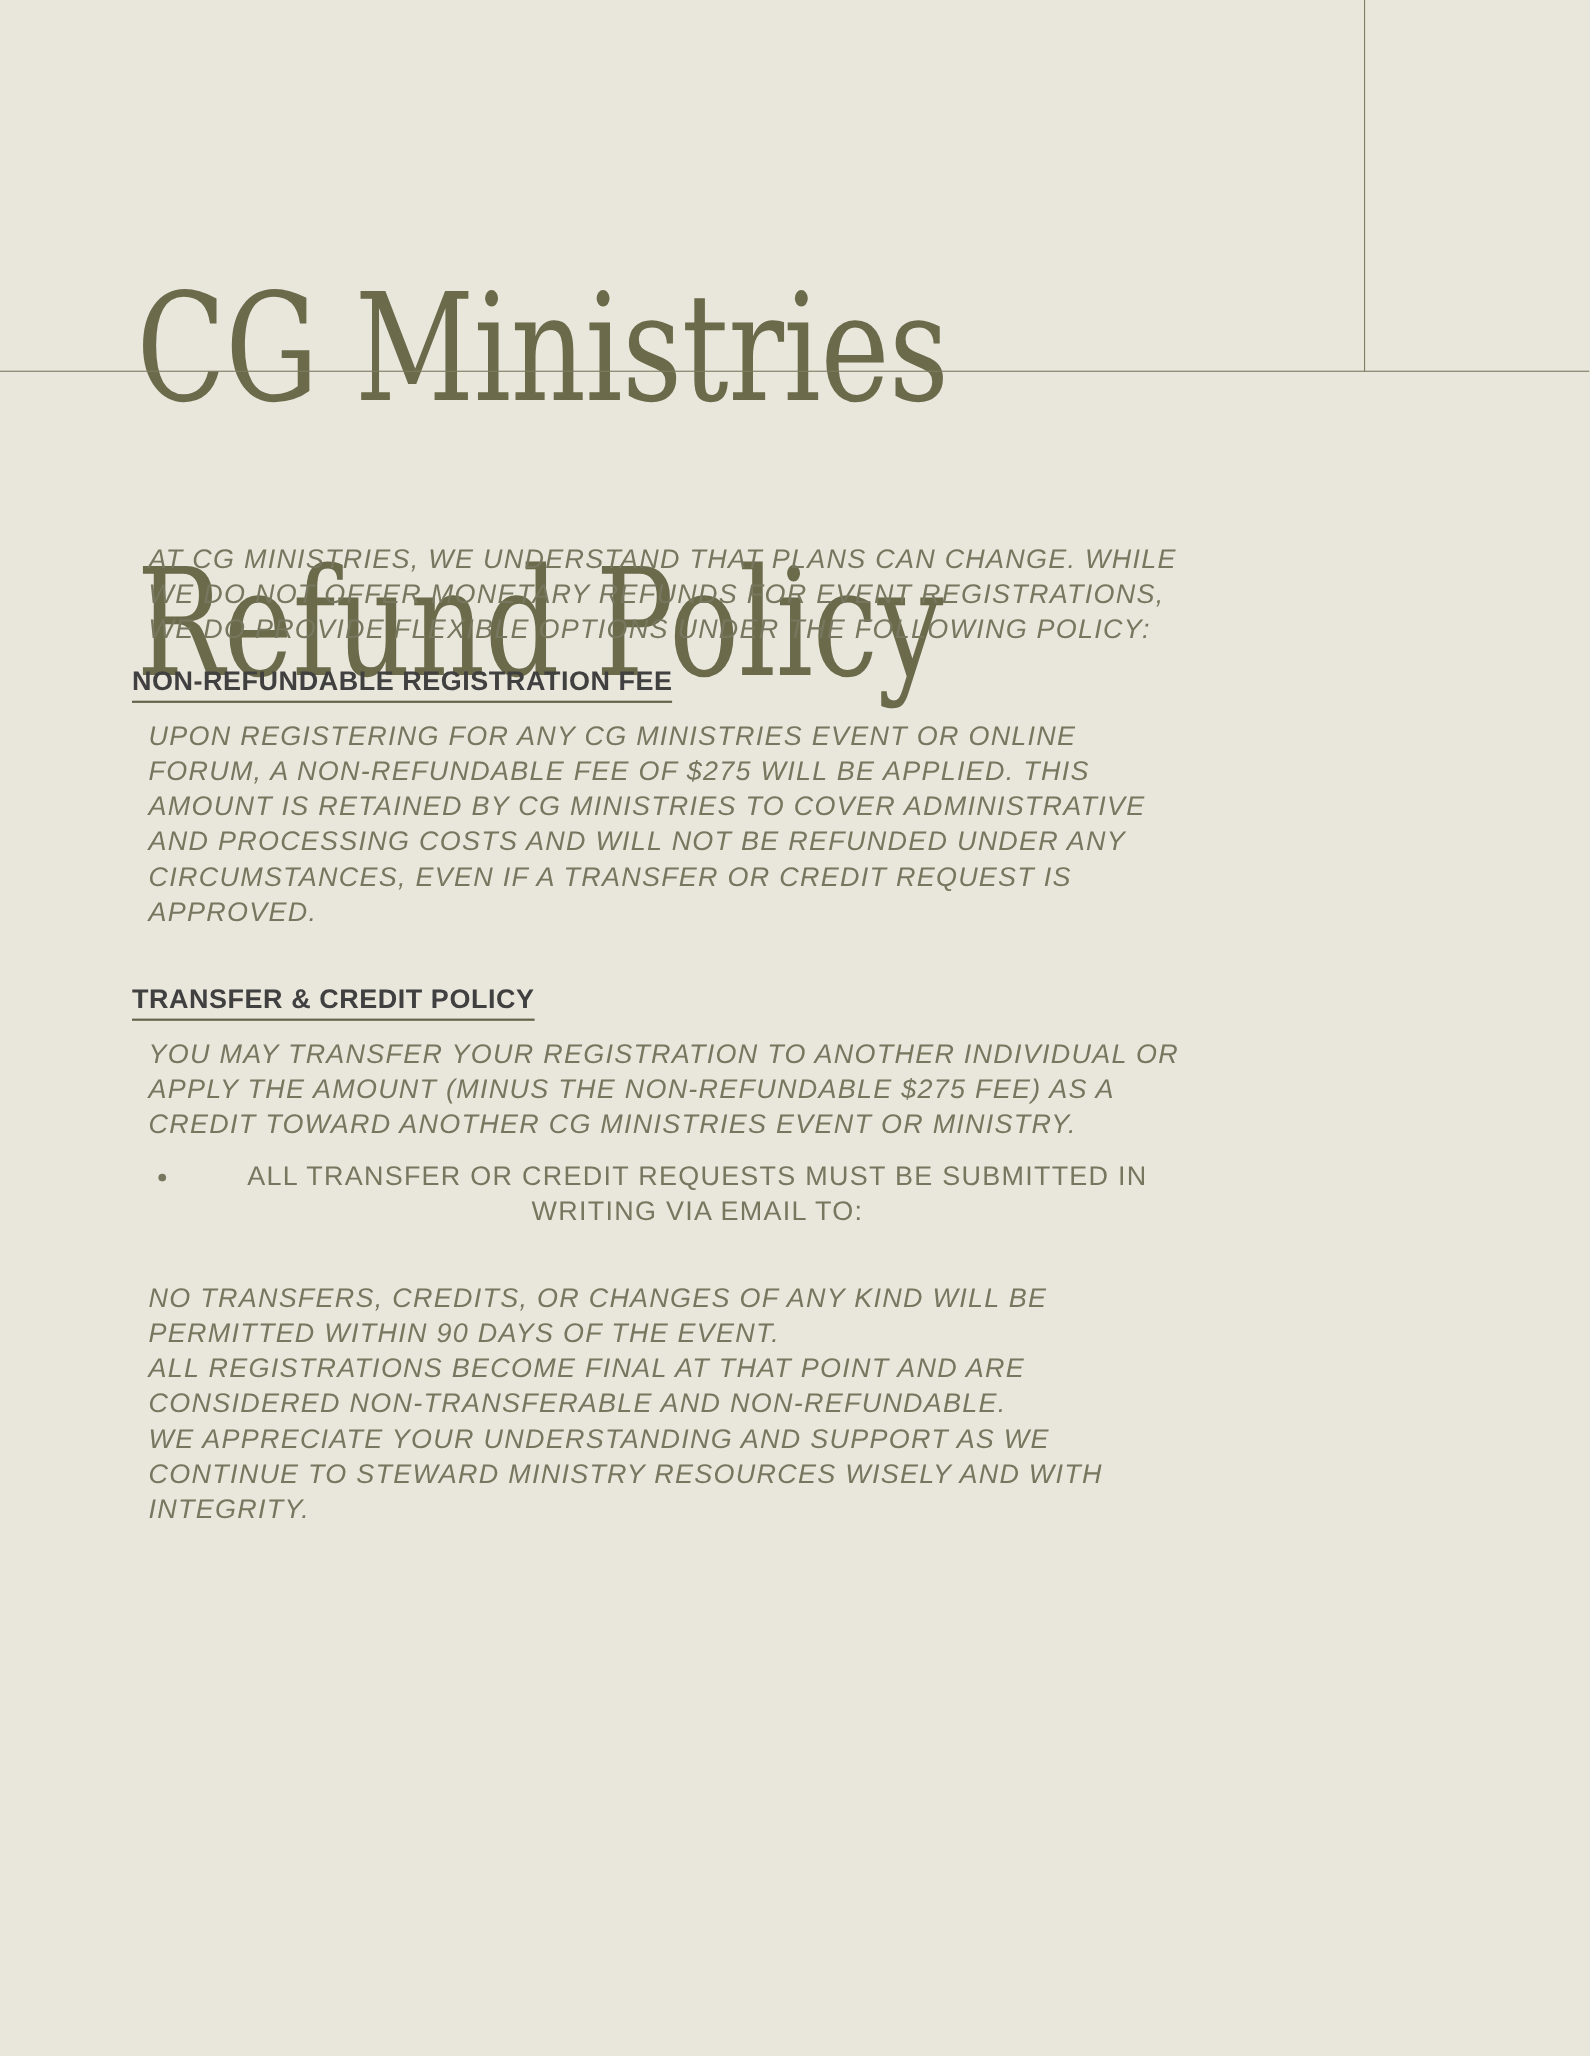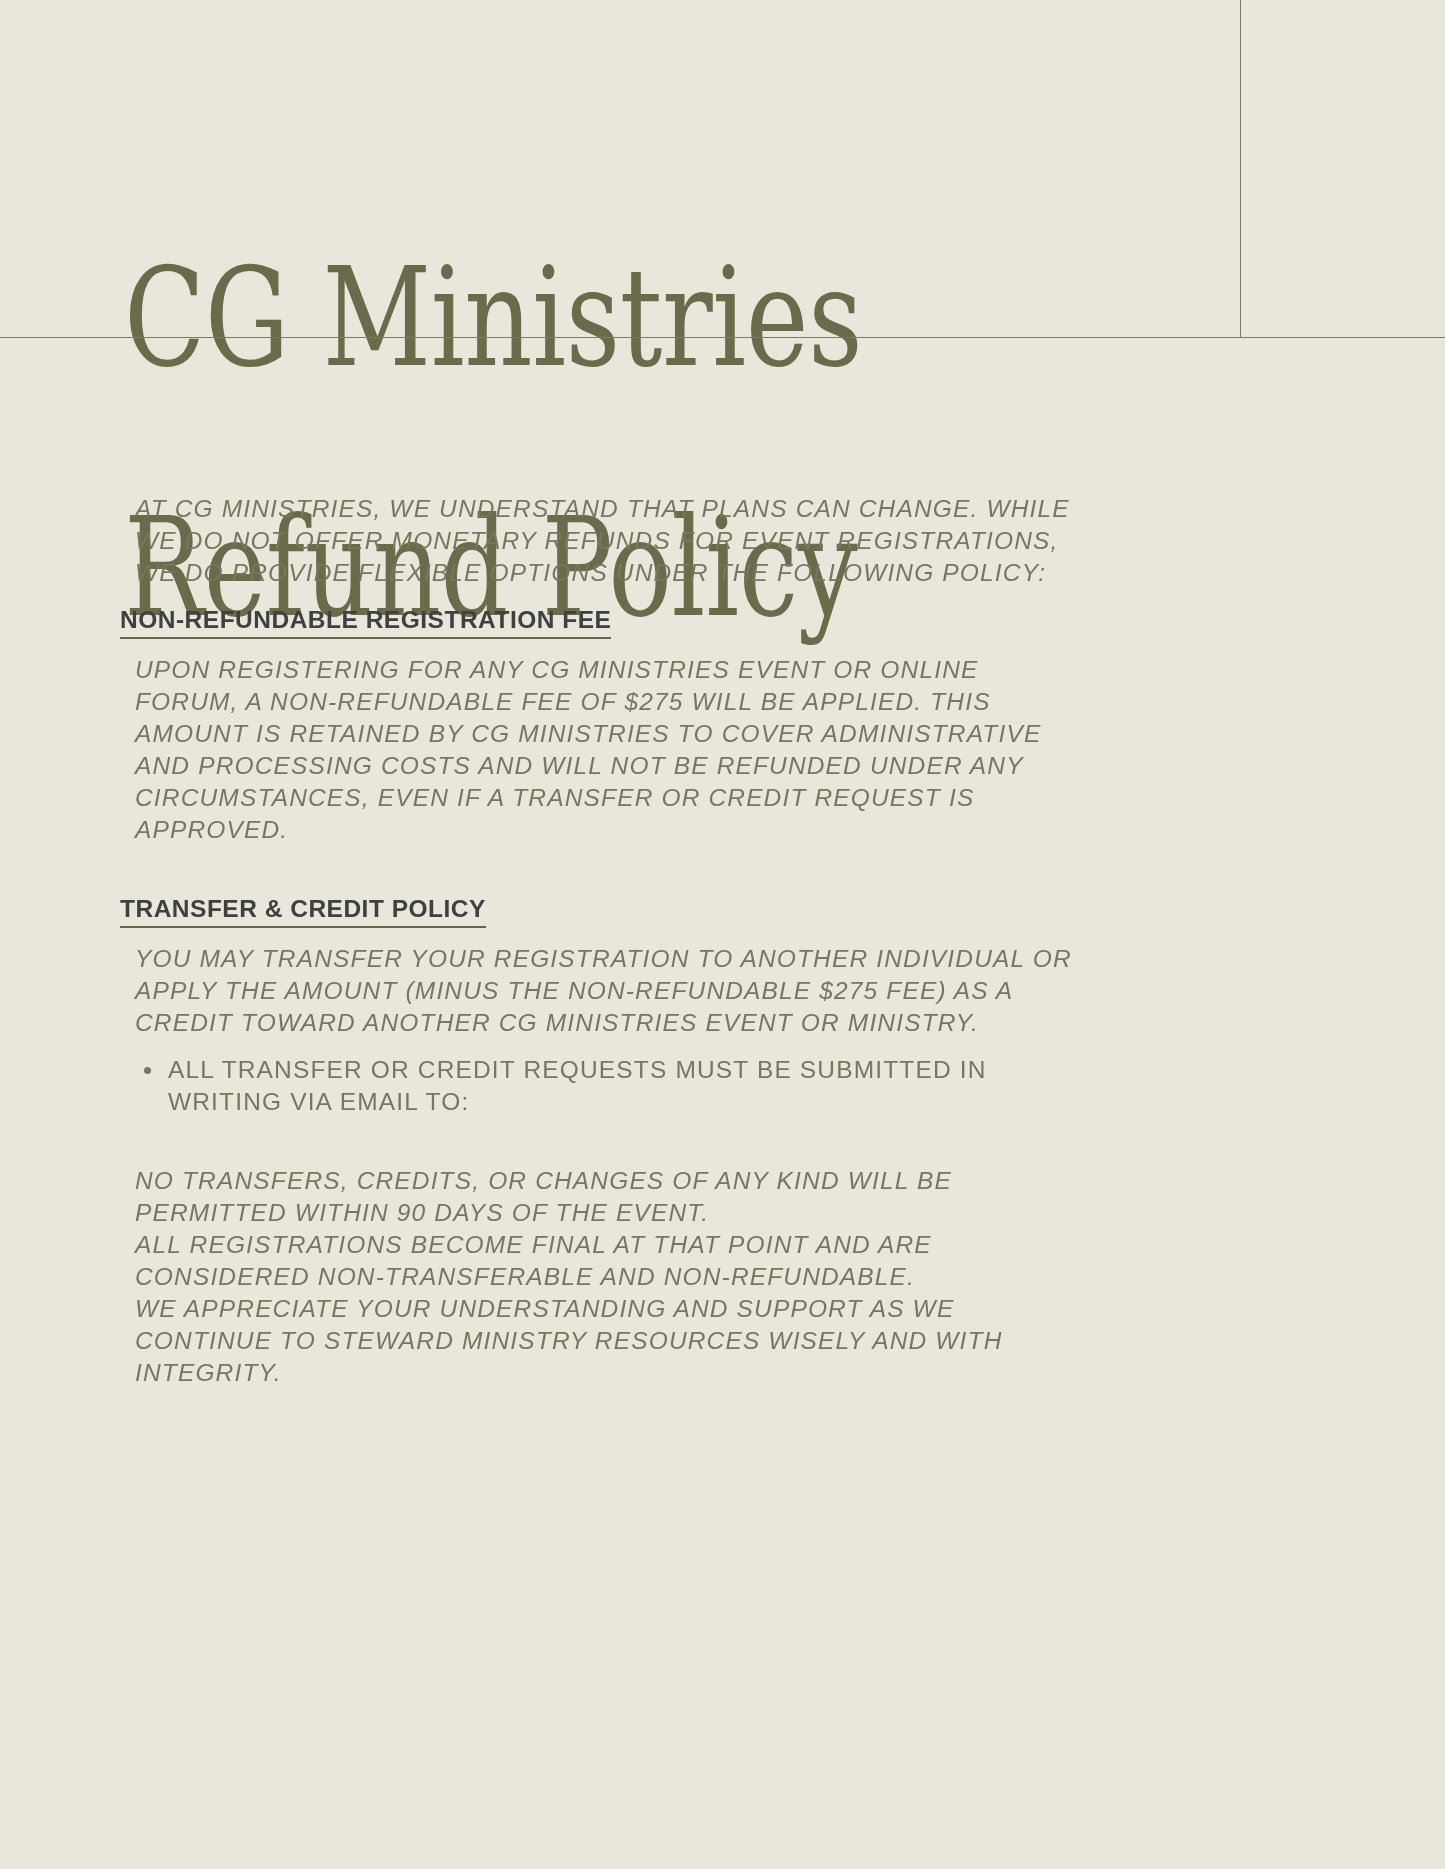--- a/index.html
+++ b/index.html
@@ -100,20 +100,21 @@
     margin: 0;
     padding: 0 0 0 48px;
     list-style: none;
   }
   ul.bullets li {
     position: relative;
     margin: 0;
     padding: 0;
     line-height: 32px;
     white-space: pre-line;
+    text-align: center;
   }
   ul.bullets li .bullet-dot {
     position: absolute;
     left: -24px;
     top: 13px;
     width: 7px;
     height: 7px;
     border-radius: 50%;
     background: #77765e;
   }

